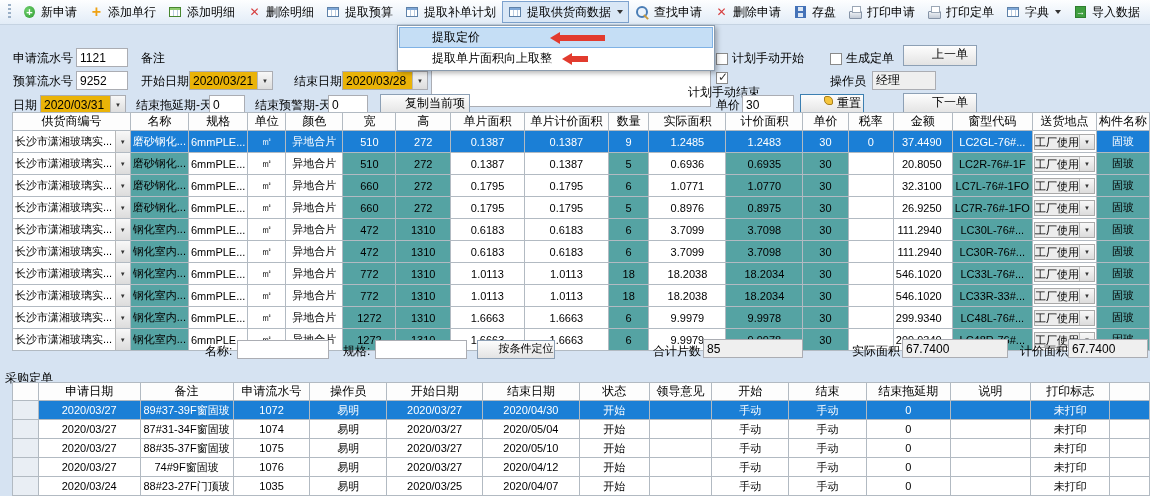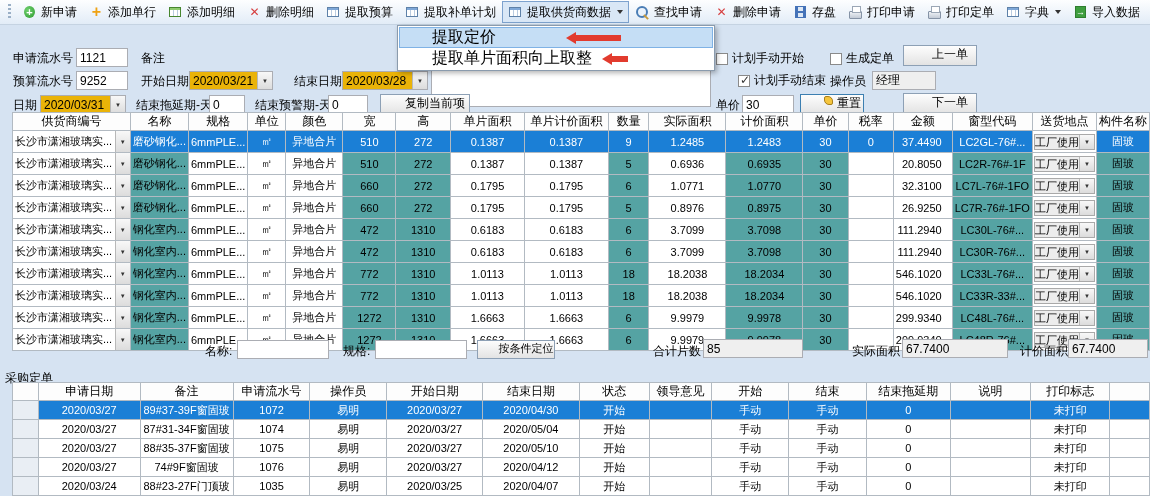--- a/index.html
+++ b/index.html
@@ -33,21 +33,21 @@
   .ic-save::before { content:""; position:absolute; inset:1px 2px; background:#4472B8; }
   .ic-save::after { content:""; position:absolute; left:5px; top:2px; width:5px; height:4px; background:#DDE8F5; box-shadow:0 6px 0 #DDE8F5; }
   .ic-print::before { content:""; position:absolute; left:1px; right:1px; top:6px; height:6px; background:linear-gradient(#EFF2F6,#C3CBD6); border:1px solid #8593A6; border-radius:1px; }
   .ic-print::after { content:""; position:absolute; left:4px; top:1px; width:7px; height:5px; background:#fff; border:1px solid #9AA6B5; }
   .ic-import::before { content:""; position:absolute; inset:1px 2px; background:#3F9E3F; border:1px solid #2F7E2F; }
   .ic-import::after { content:"→"; position:absolute; width:100%; text-align:center; color:#fff; font-size:9px; font-weight:bold; line-height:14px; }
 
   
   #context-menu { position:absolute; left:397px; top:25px; width:318px; background:#FFFFFF;
     border:1px solid #8A9BAD; box-shadow:2px 2px 5px rgba(0,0,0,.3); z-index:50; padding:1px; }
-  .menu-item { height:21px; display:flex; align-items:center; padding-left:32px; font-size:16px; border:1px solid transparent; }
+  .menu-item { height:21px; display:flex; align-items:center; padding-left:32px; font-size:12px; border:1px solid transparent; }
   .menu-item.hl { background:#C5DEF5; border:1px solid #7FB2E5; }
   .red-arrow { position:relative; height:12px; display:inline-block; }
   .red-arrow::before { content:""; position:absolute; left:0; top:0; width:0; height:0;
     border-top:6px solid transparent; border-bottom:6px solid transparent; border-right:10px solid #E23B2E; }
   .red-arrow::after { content:""; position:absolute; left:9px; top:3px; right:0; height:6px; background:#E23B2E; }
   .menu-item.hl .red-arrow { width:55px; margin-left:70px; }
   .menu-item:not(.hl) .red-arrow { width:26px; margin-left:10px; }
 
   
   #form-panel { position:absolute; top:25px; left:0; right:0; height:87px; background:#D6E3F2; }
@@ -208,21 +208,21 @@
       <span>计划手动开始</span>
   </div>
   <div class="cb-row" style="left:830px;top:25px;">
     <span class="cb"></span>
       <span>生成定单</span>
   </div>
   <div class="btn" style="left:903px;top:20px;width:74px;height:21px;">
       <span>上一单</span>
     </div>
 
-  <div class="cb-row" style="left:738px;top:47px;">
+  <div class="cb-row" style="left:688px;top:47px;flex-direction:column;">
     <span class="cb checked"></span>
       <span>计划手动结束</span>
   </div>
   <div class="lbl" style="left:830px;top:49px;">操作员</div>
   <input class="field ro" style="left: 872px; top: 46px; width: 64px;" value="经理">
 
   <div class="lbl" style="left:716px;top:73px;">单价</div>
   <input class="field" style="left: 742px; top: 70px; width: 52px;" value="30">
   <div class="btn focus" style="left:800px;top:69px;width:64px;height:21px;">
     <span class="ic-reset"></span>

